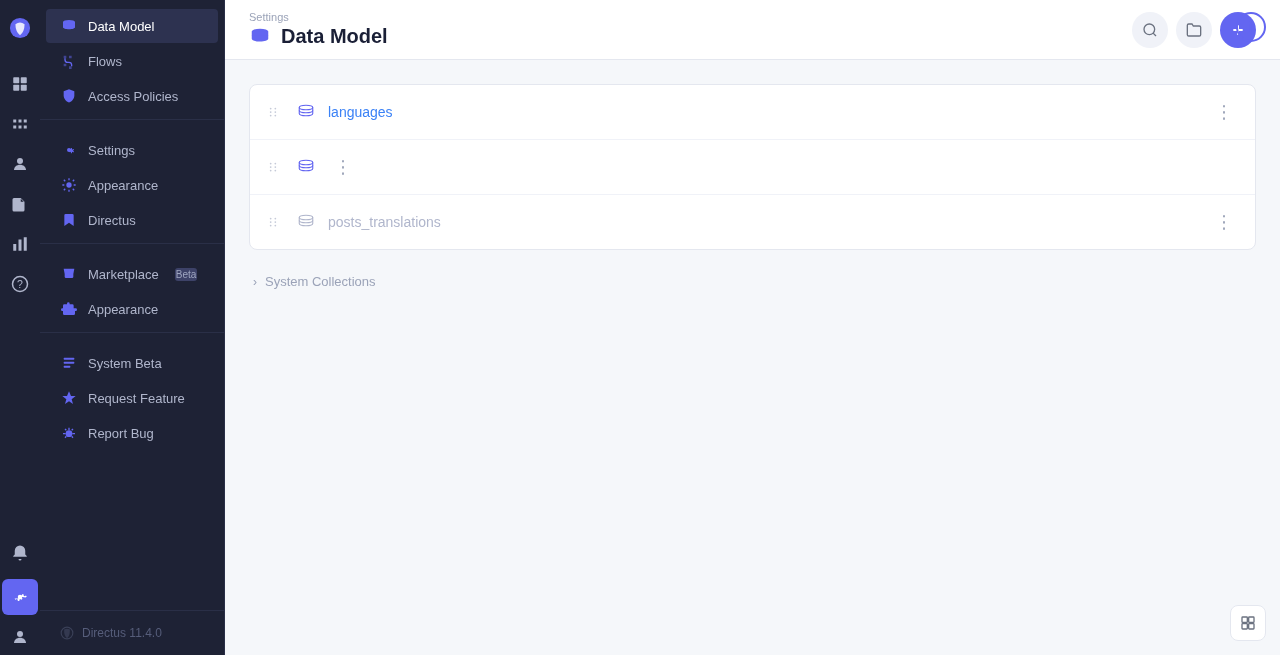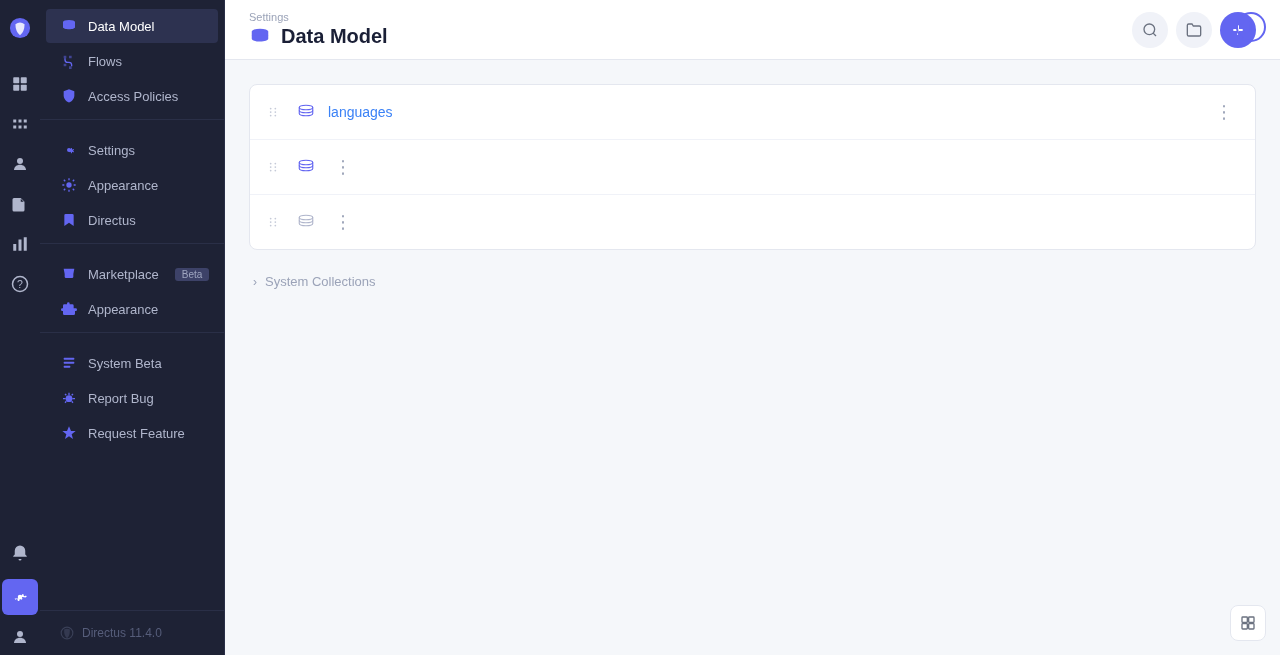--- a/index.html
+++ b/index.html
@@ -85,21 +85,21 @@
       display: flex; align-items: center; justify-content: center;
       flex-shrink: 0;
       font-size: 14px;
     }
     .nav-item .nav-label { font-size: 13px; }
     .nav-item .beta-badge {
       margin-left: 6px;
       background: #3d4268;
       color: #9fa6c0;
       font-size: 10px;
-      padding: 1px 7px;
+      padding: 1px 1px;
       border-radius: 3px;
     }
     .sidebar-footer {
       padding: 8px 0;
       border-top: 1px solid #2a2f47;
     }
     .version-text {
       display: flex;
       align-items: center;
       gap: 8px;
@@ -418,33 +418,33 @@
             <rect x="4" y="4" width="16" height="3" rx="1"></rect>
             <rect x="4" y="10" width="16" height="3" rx="1"></rect>
             <rect x="4" y="16" width="10" height="3" rx="1"></rect>
           </svg>
       </div>
       <span class="nav-label">System Beta</span>
     </div>
     <div class="nav-item">
       <div class="nav-icon">
         <svg width="16" height="16" viewBox="0 0 24 24" fill="#6366f1">
+            <polygon points="12,2 15,9 22,9 16,14 18,21 12,17 6,21 8,14 2,9 9,9"></polygon>
+          </svg>
+      </div>
+      <span class="nav-label">Request Feature</span>
+    </div>
+    <div class="nav-item">
+      <div class="nav-icon">
+        <svg width="16" height="16" viewBox="0 0 24 24" fill="#6366f1">
             <circle cx="12" cy="13" r="5"></circle>
             <path d="M12 8V4M8 8l-2-2M16 8l2-2M7 13H3M21 13h-4M8 17l-2 2M16 17l2 2" stroke="#6366f1" stroke-width="2" fill="none"></path>
           </svg>
       </div>
       <span class="nav-label">Report Bug</span>
-    </div>
-    <div class="nav-item">
-      <div class="nav-icon">
-        <svg width="16" height="16" viewBox="0 0 24 24" fill="#6366f1">
-            <polygon points="12,2 15,9 22,9 16,14 18,21 12,17 6,21 8,14 2,9 9,9"></polygon>
-          </svg>
-      </div>
-      <span class="nav-label">Request Feature</span>
     </div>
   </div>
 
   <div class="sidebar-footer">
     <div class="version-text">
       <svg width="14" height="14" viewBox="0 0 24 24" fill="#565d7a">
         <circle cx="12" cy="12" r="10" stroke="#565d7a" stroke-width="2" fill="none" opacity="0.5"></circle>
         <path d="M7 6 Q12 3 17 6 Q17 18 12 21 Q7 18 7 6Z" fill="#565d7a" opacity="0.4"></path>
       </svg>
       <span>Directus 11.4.0</span>
@@ -543,20 +543,21 @@
               <circle cx="16" cy="18" r="1.5"></circle>
             </svg>
         </div>
         <div class="collection-icon muted">
           <svg width="18" height="18" viewBox="0 0 24 24">
               <ellipse cx="12" cy="6" rx="9" ry="3" stroke="#b0b6cc" stroke-width="1.5" fill="none"></ellipse>
               <path d="M3 6v4c0 1.66 4 3 9 3s9-1.34 9-3V6" stroke="#b0b6cc" stroke-width="1.5" fill="none"></path>
               <path d="M3 10v4c0 1.66 4 3 9 3s9-1.34 9-3v-4" stroke="#b0b6cc" stroke-width="1.5" fill="none"></path>
             </svg>
         </div>
+        <span class="collection-name muted">posts_translations</span>
         <div class="collection-more">⋮</div>
       </div>
     </div>
 
     <div class="system-collections">
       <div class="system-collections-header">
         <span class="chevron-icon">›</span>
         <span>System Collections</span>
       </div>
     </div>

